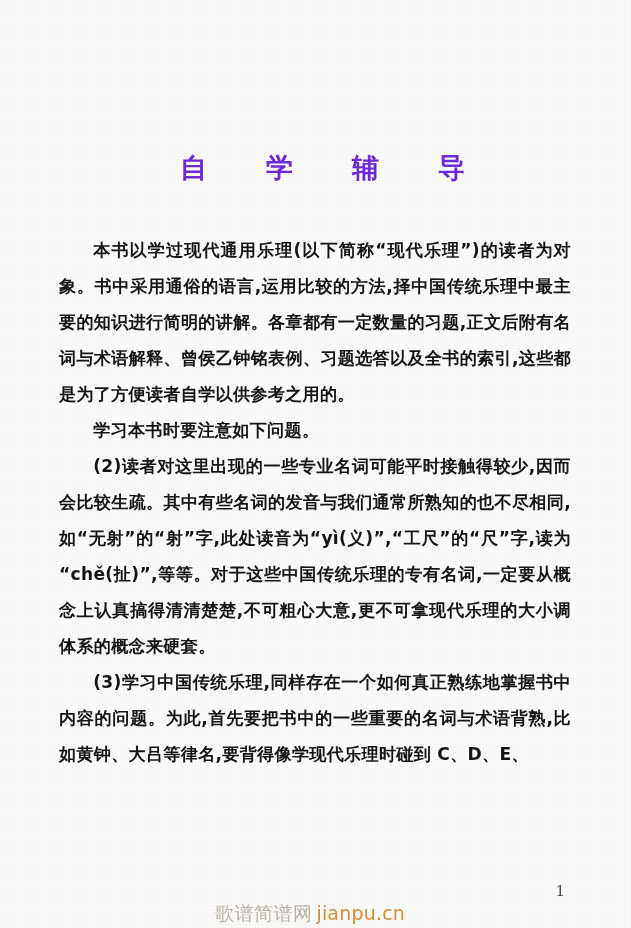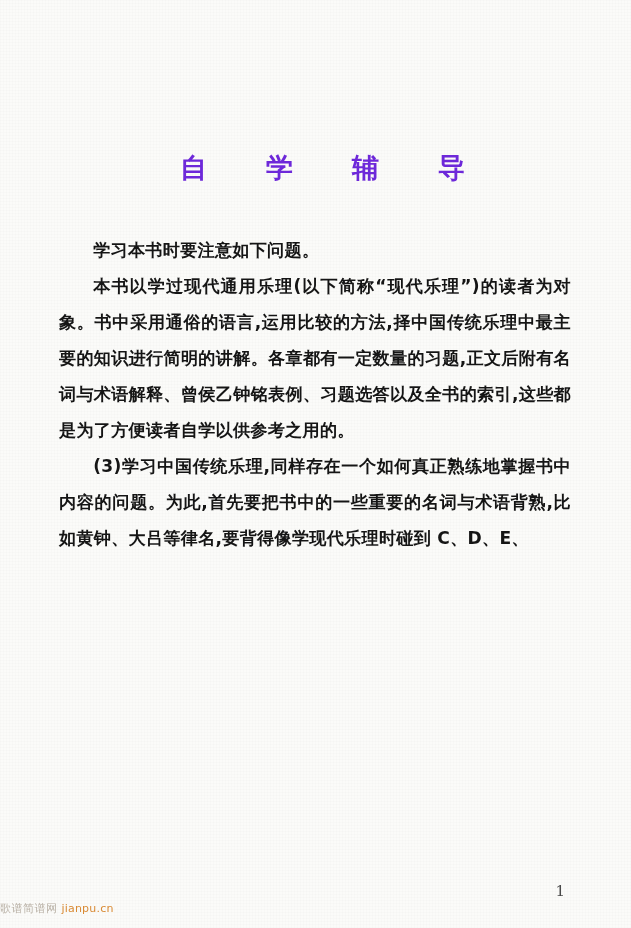--- a/index.html
+++ b/index.html
@@ -80,22 +80,22 @@
     font-family: "DejaVu Serif", "Liberation Serif", serif;
     font-size: 15px;
     color: #4a4a4a;
   }
 
   .watermark {
     position: absolute;
     left: 0;
     top: 901px;
     width: 620px;
-    text-align: left;
-    font-size: 11px;
+    text-align: center;
+    font-size: 19px;
     font-family: "DejaVu Sans", "Liberation Sans", sans-serif;
     white-space: nowrap;
   }
   .watermark .wm-cn {
     color: #b9b1a6;
     letter-spacing: 0.5px;
   }
   .watermark .wm-url {
     color: #d98a34;
     margin-left: 4px;
@@ -105,22 +105,23 @@
 </head>
 <body>
 
 <div class="page"></div>
 
 <div class="page-inner">
 
   <div class="doc-title">自　学　辅　导</div>
 
   <div class="body-text">
+    <p>本书以学过现代通用乐理(以下简称“现代乐理”)的读者为对象。书中采用通俗的语言,运用比较的方法,择中国传统乐理中最主要的知识进行简明的讲解。各章都有一定数量的习题,正文后附有名词与术语解释、曾侯乙钟铭表例、习题选答以及全书的索引,这些都是为了方便读者自学以供参考之用的。</p>
     <p>学习本书时要注意如下问题。</p>
-    <p>本书以学过现代通用乐理(以下简称“现代乐理”)的读者为对象。书中采用通俗的语言,运用比较的方法,择中国传统乐理中最主要的知识进行简明的讲解。各章都有一定数量的习题,正文后附有名词与术语解释、曾侯乙钟铭表例、习题选答以及全书的索引,这些都是为了方便读者自学以供参考之用的。</p>
+    <p>(2)读者对这里出现的一些专业名词可能平时接触得较少,因而会比较生疏。其中有些名词的发音与我们通常所熟知的也不尽相同,如“无射”的“射”字,此处读音为“yì(义)”,“工尺”的“尺”字,读为“chě(扯)”,等等。对于这些中国传统乐理的专有名词,一定要从概念上认真搞得清清楚楚,不可粗心大意,更不可拿现代乐理的大小调体系的概念来硬套。</p>
     <p>(3)学习中国传统乐理,同样存在一个如何真正熟练地掌握书中内容的问题。为此,首先要把书中的一些重要的名词与术语背熟,比如黄钟、大吕等律名,要背得像学现代乐理时碰到 C、D、E、</p>
   </div>
 
   <div class="page-number">1</div>
 
   <div class="watermark">
     <span class="wm-cn">歌谱简谱网</span><span class="wm-url">jianpu.cn</span>
   </div>
 
 </div>

